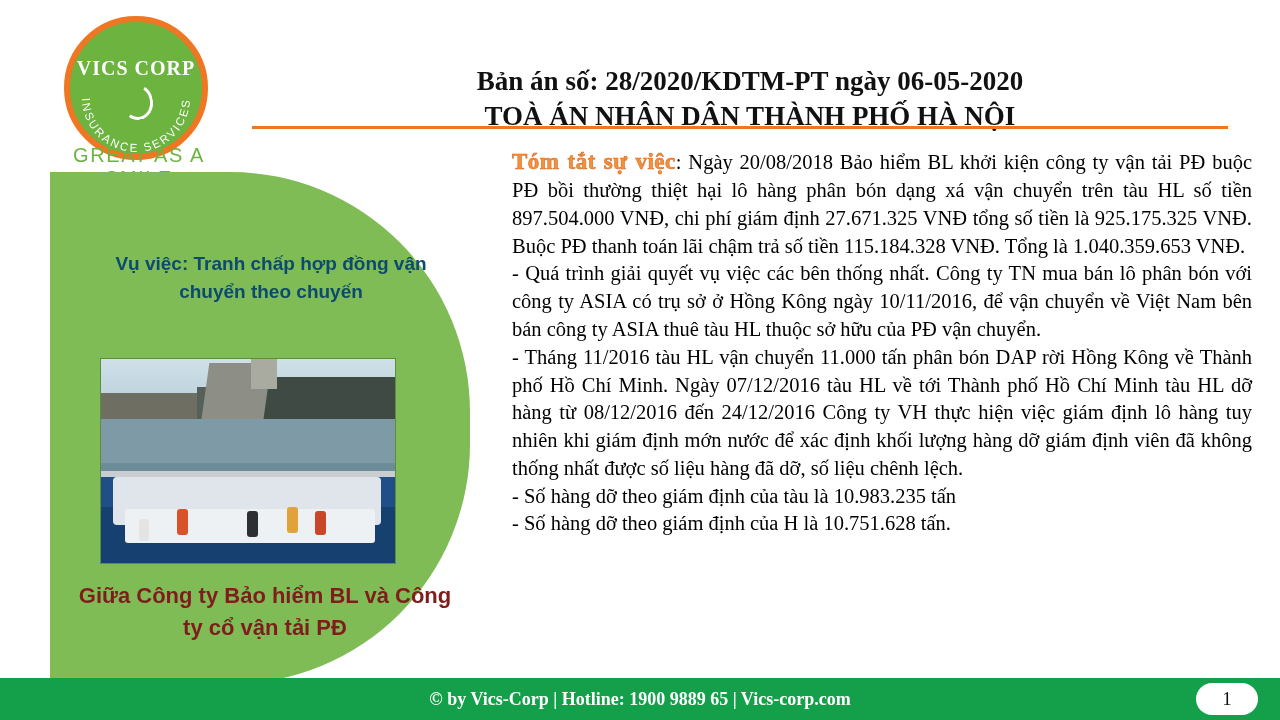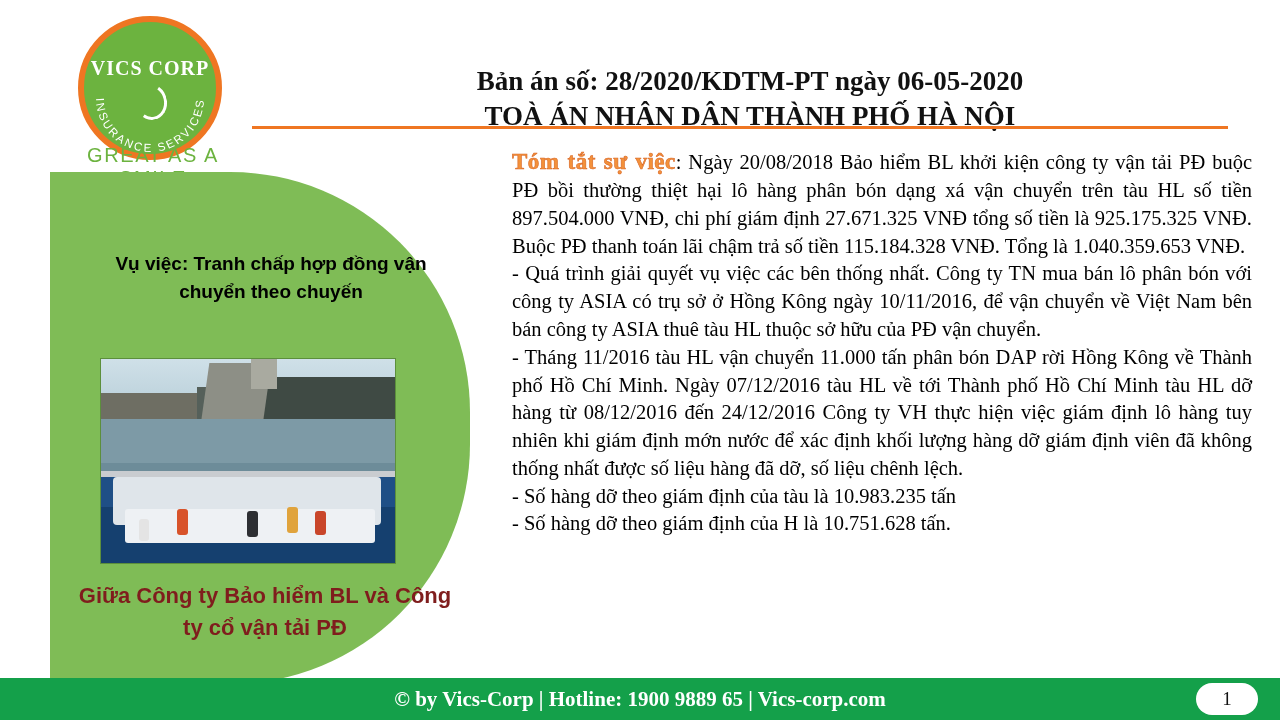--- a/index.html
+++ b/index.html
@@ -16,21 +16,21 @@
     position: relative;
     width: 1280px;
     height: 720px;
     background: #ffffff;
     overflow: hidden;
   }
 
   
   .logo-wrap {
     position: absolute;
-    left: 58px;
+    left: 44px;
     top: 8px;
     width: 190px;
     height: 170px;
   }
   .logo-circle {
     position: absolute;
     left: 20px;
     top: 8px;
     width: 144px;
     height: 144px;
@@ -130,21 +130,21 @@
     height: 512px;
     background: #7fbc56;
     border-radius: 0 240px 240px 0;
   }
   .panel-title {
     position: absolute;
     left: 56px;
     top: 78px;
     width: 330px;
     text-align: center;
-    color: #000000;
+    color: #0c4a6e;
     font-size: 19px;
     font-weight: bold;
     line-height: 1.45;
   }
   .panel-photo {
     position: absolute;
     left: 50px;
     top: 186px;
     width: 296px;
     height: 206px;
@@ -215,21 +215,21 @@
     width: 1280px;
     height: 42px;
     background: #14a04a;
     display: flex;
     align-items: center;
     justify-content: center;
   }
   .footer-text {
     color: #ffffff;
     font-family: "Liberation Serif", serif;
-    font-size: 21px;
+    font-size: 18px;
     font-weight: bold;
   }
   .page-badge {
     position: absolute;
     right: 22px;
     bottom: 5px;
     width: 62px;
     height: 32px;
     background: #ffffff;
     border-radius: 16px;

